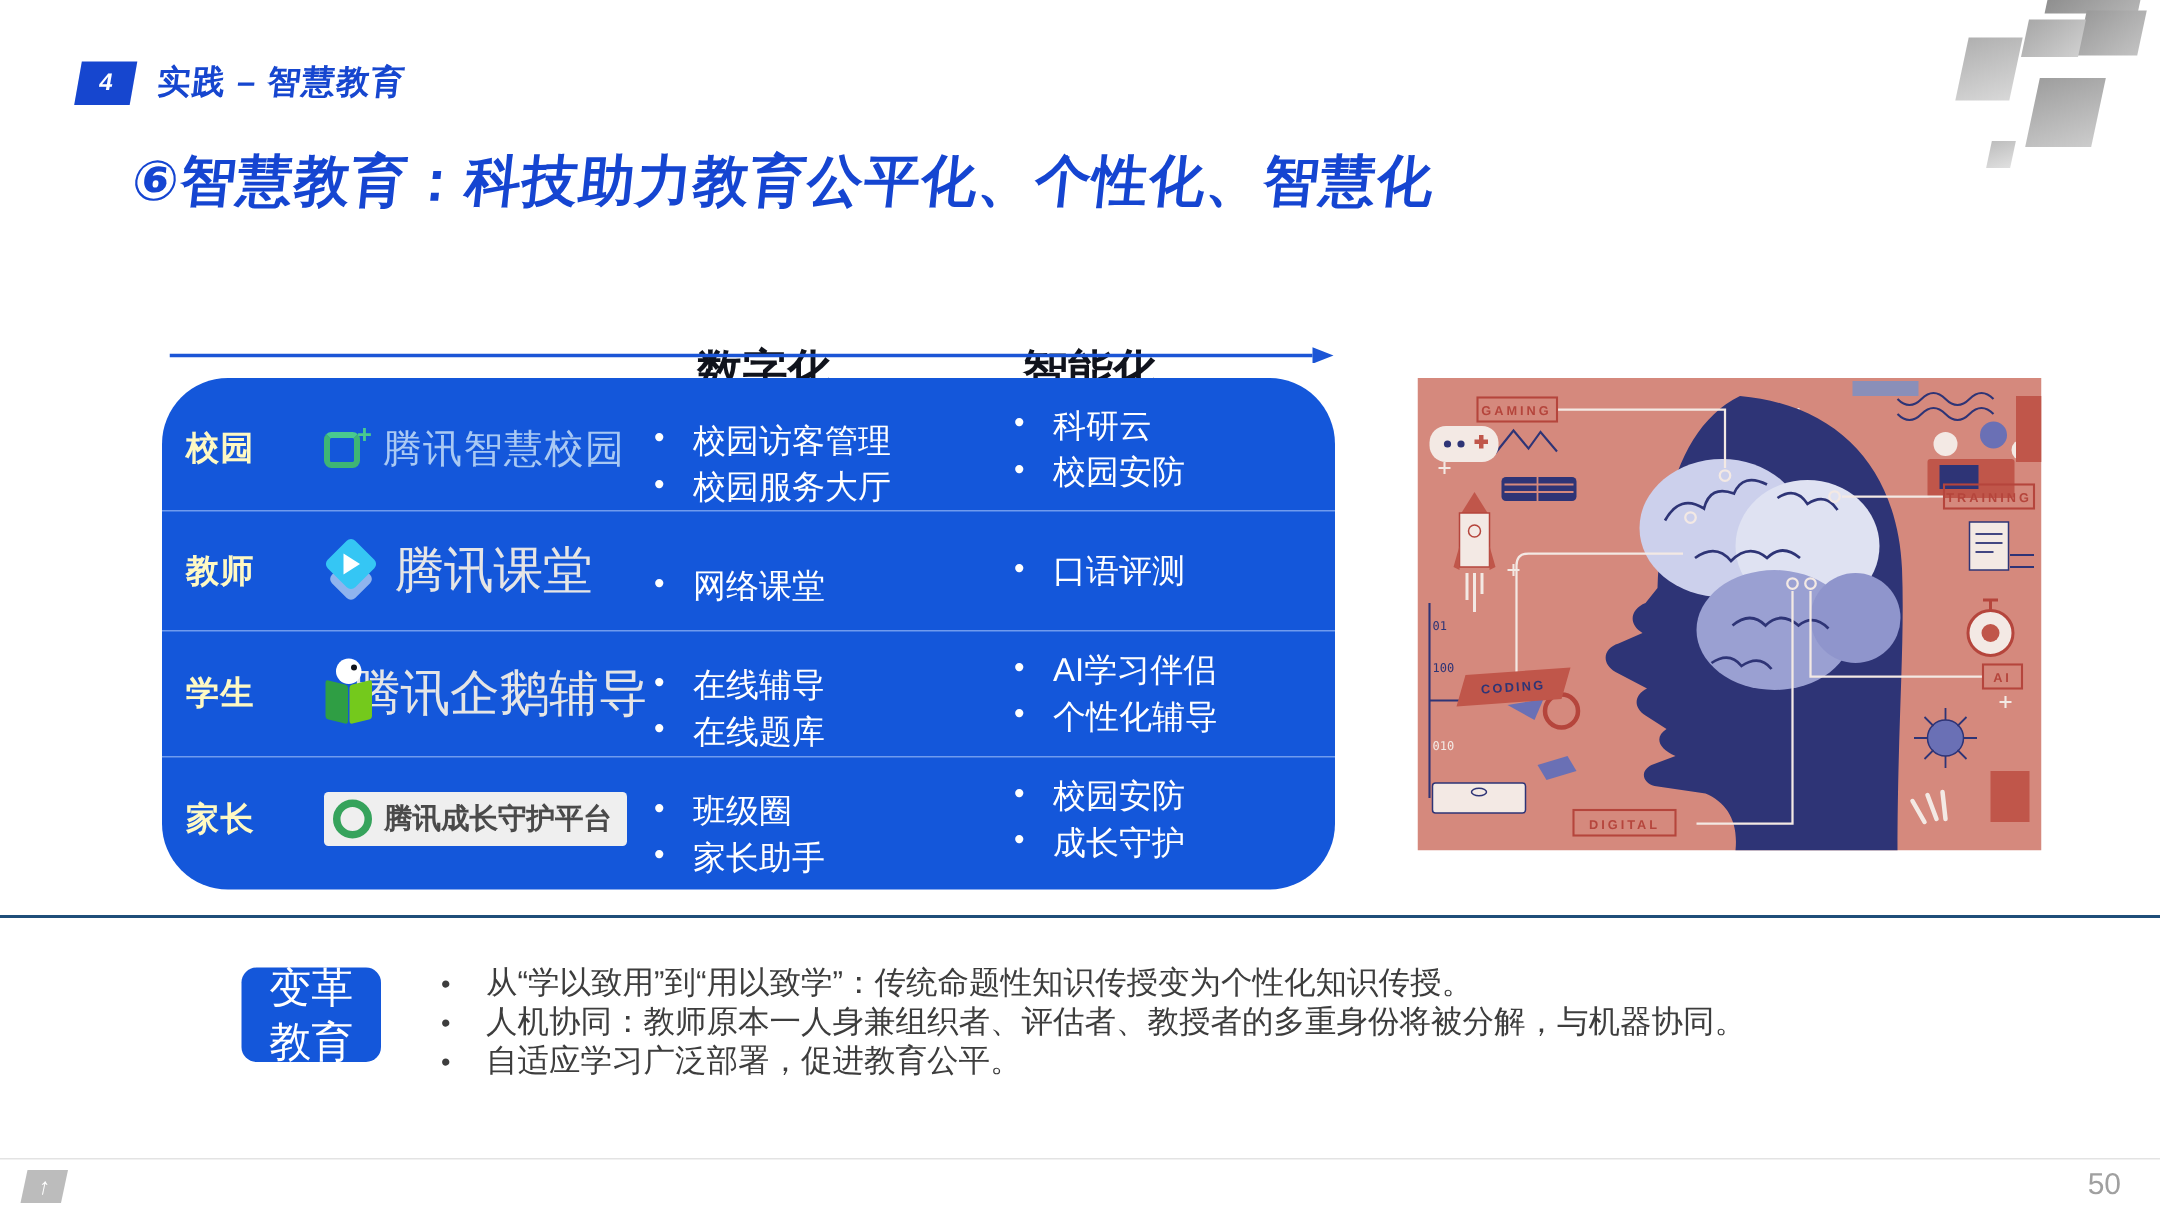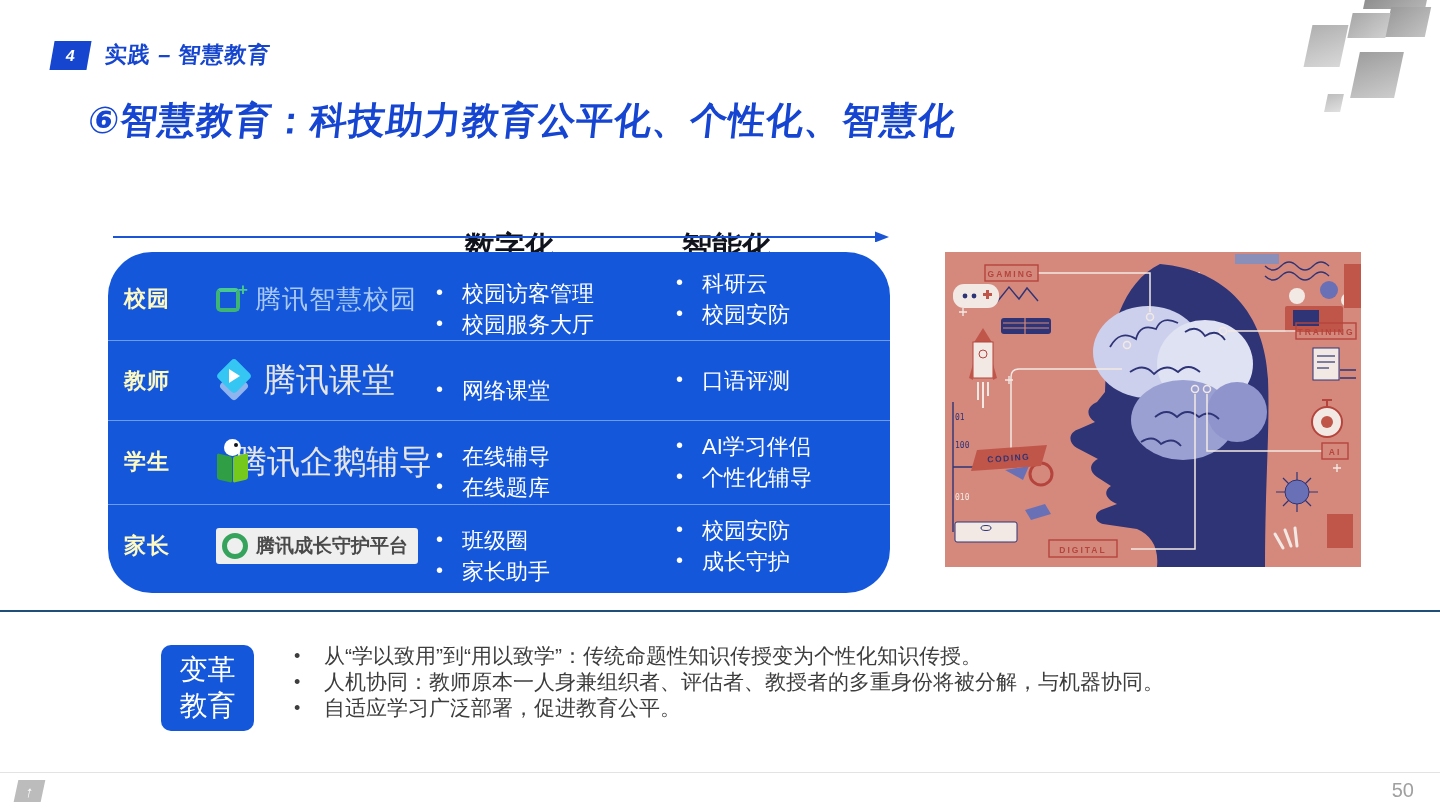--- a/index.html
+++ b/index.html
@@ -74,21 +74,21 @@
             padding:5px 10px 5px 6px; }
   .gg-ring { width:26px; height:26px; border:5px solid #36a35c; border-radius:50%; display:inline-block; }
   .gg-text { color:#4a4a4a; font-size:19px; font-weight:bold; white-space:nowrap; }
 
   
   .art { position:absolute; left:945px; top:252px; width:416px; height:315px; }
   .art svg { display:block; }
 
   
   .hr-navy { position:absolute; left:0; top:610px; width:1440px; height:2px; background:#1f4e79; }
-  .tk-box { position:absolute; left:161px; top:645px; width:93px; height:86px;
+  .tk-box { position:absolute; left:161px; top:645px; width:93px; height:63px;
             background:#1457da; border-radius:10px; color:#fff; font-size:28px;
             display:flex; flex-direction:column; align-items:center; justify-content:center; line-height:1.28; }
   .tk-list { position:absolute; left:288px; top:643px; width:1060px; list-style:none; }
   .tk-list li { color:#3d3d3d; font-size:21px; line-height:26px; padding-left:36px; position:relative; }
   .tk-list li::before { content:"•"; position:absolute; left:6px; font-size:18px; color:#3d3d3d; }
 
   
   .footer-line { position:absolute; left:0; top:772px; width:1440px; height:1px; background:#e3e3e3; }
   .t-logo { position:absolute; left:16px; top:780px; width:27px; height:22px;
             background:#bcbcbc; transform:skewX(-12deg);

